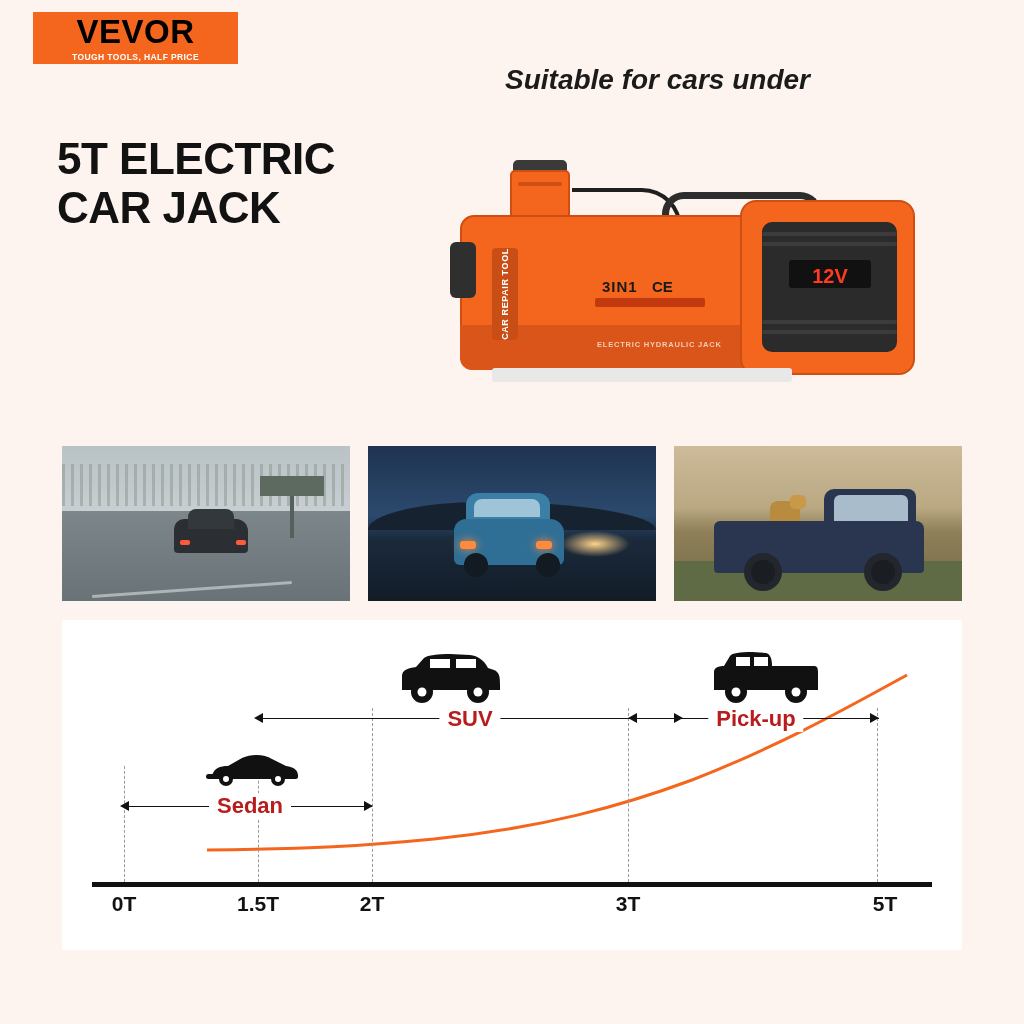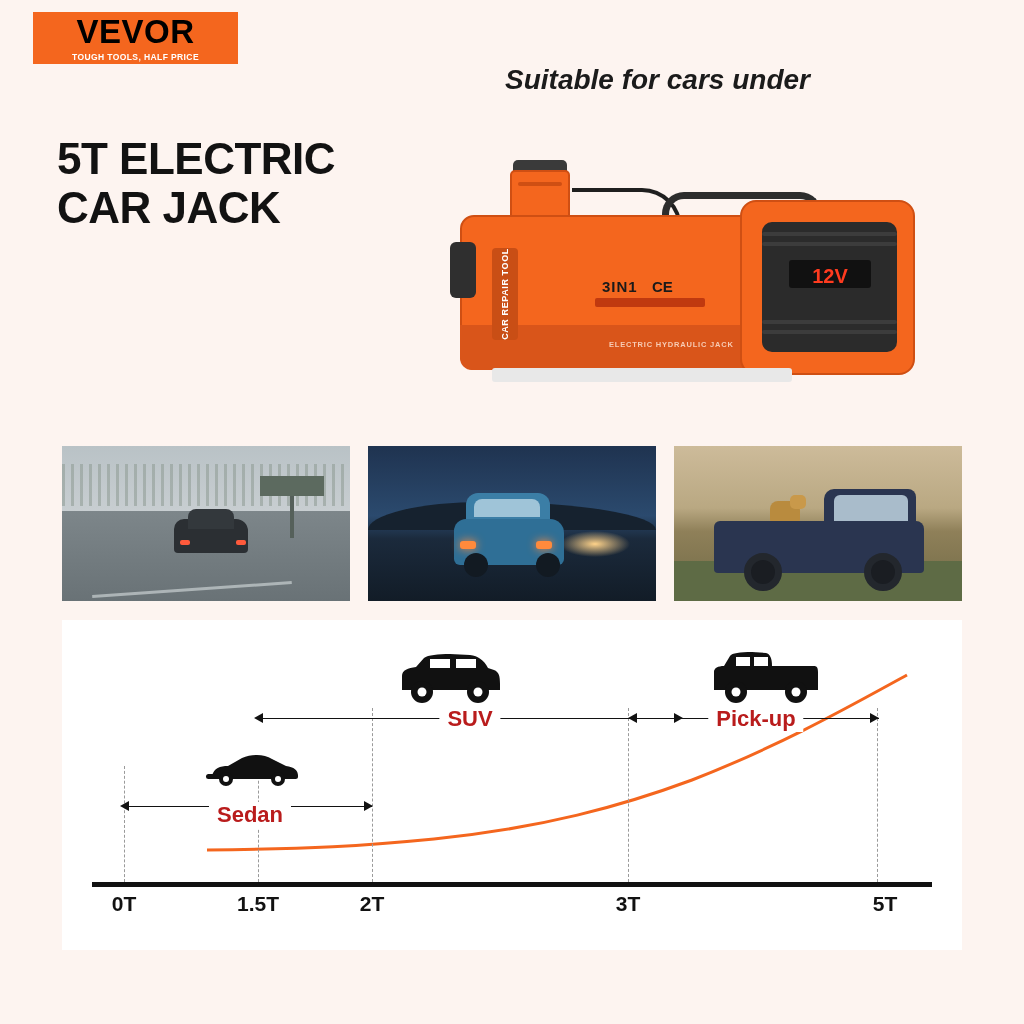--- a/index.html
+++ b/index.html
@@ -95,21 +95,21 @@
   .label-3in1 {
     position: absolute; left: 150px; top: 108px;
     color: #1a1a1a; font-size: 15px; font-weight: bold; letter-spacing: 1px;
   }
   .label-ce {
     position: absolute; left: 200px; top: 108px;
     color: #1a1a1a; font-size: 15px; font-weight: bold;
   }
   .label-small {
     position: absolute; left: 145px; top: 170px;
-    color: #f7cbb4; font-size: 7.5px; letter-spacing: 0.8px; font-weight: bold; margin-left: 12px;
+    color: #f7cbb4; font-size: 7.5px; letter-spacing: 0.8px; font-weight: bold;
   }
   .redbar {
     position: absolute; left: 143px; top: 128px; width: 110px; height: 9px;
     background: #c0390f; border-radius: 2px;
   }
   .compressor {
     position: absolute; left: 288px; top: 30px; width: 175px; height: 175px;
     background: #f4661e; border: 2px solid #cf4f13; border-radius: 16px;
   }
   .comp-face {
@@ -314,21 +314,21 @@
     <div class="seg-label" style="left:408px; top:86px;">SUV</div>
 
     <div class="arrow-row" style="left:572px; top:98px; width:245px;"></div>
     <div class="arrow-head ah-left" style="left:566px; top:93px;"></div>
     <div class="arrow-head ah-right" style="left:808px; top:93px;"></div>
     <div class="seg-label" style="left:694px; top:86px;">Pick-up</div>
 
     <div class="arrow-row" style="left:66px; top:186px; width:244px;"></div>
     <div class="arrow-head ah-left" style="left:58px; top:181px;"></div>
     <div class="arrow-head ah-right" style="left:302px; top:181px;"></div>
-    <div class="seg-label" style="left:188px; top:182px;">Sedan</div>
+    <div class="seg-label" style="left:188px; top:173px;">Sedan</div>
 
     <svg class="veh-icon" style="left:140px; top:128px;" width="100" height="40" viewBox="0 0 100 40">
       <path d="M4 28 L10 28 C12 20 18 18 26 18 L40 10 C50 6 62 6 70 11 L84 18 C92 19 96 22 96 28 L90 28" fill="#111"></path>
       <rect x="4" y="26" width="92" height="5" rx="2.5" fill="#111"></rect>
       <circle cx="24" cy="31" r="7" fill="#111"></circle>
         <circle cx="24" cy="31" r="3" fill="#fff"></circle>
       <circle cx="76" cy="31" r="7" fill="#111"></circle>
         <circle cx="76" cy="31" r="3" fill="#fff"></circle>
     </svg>
 

